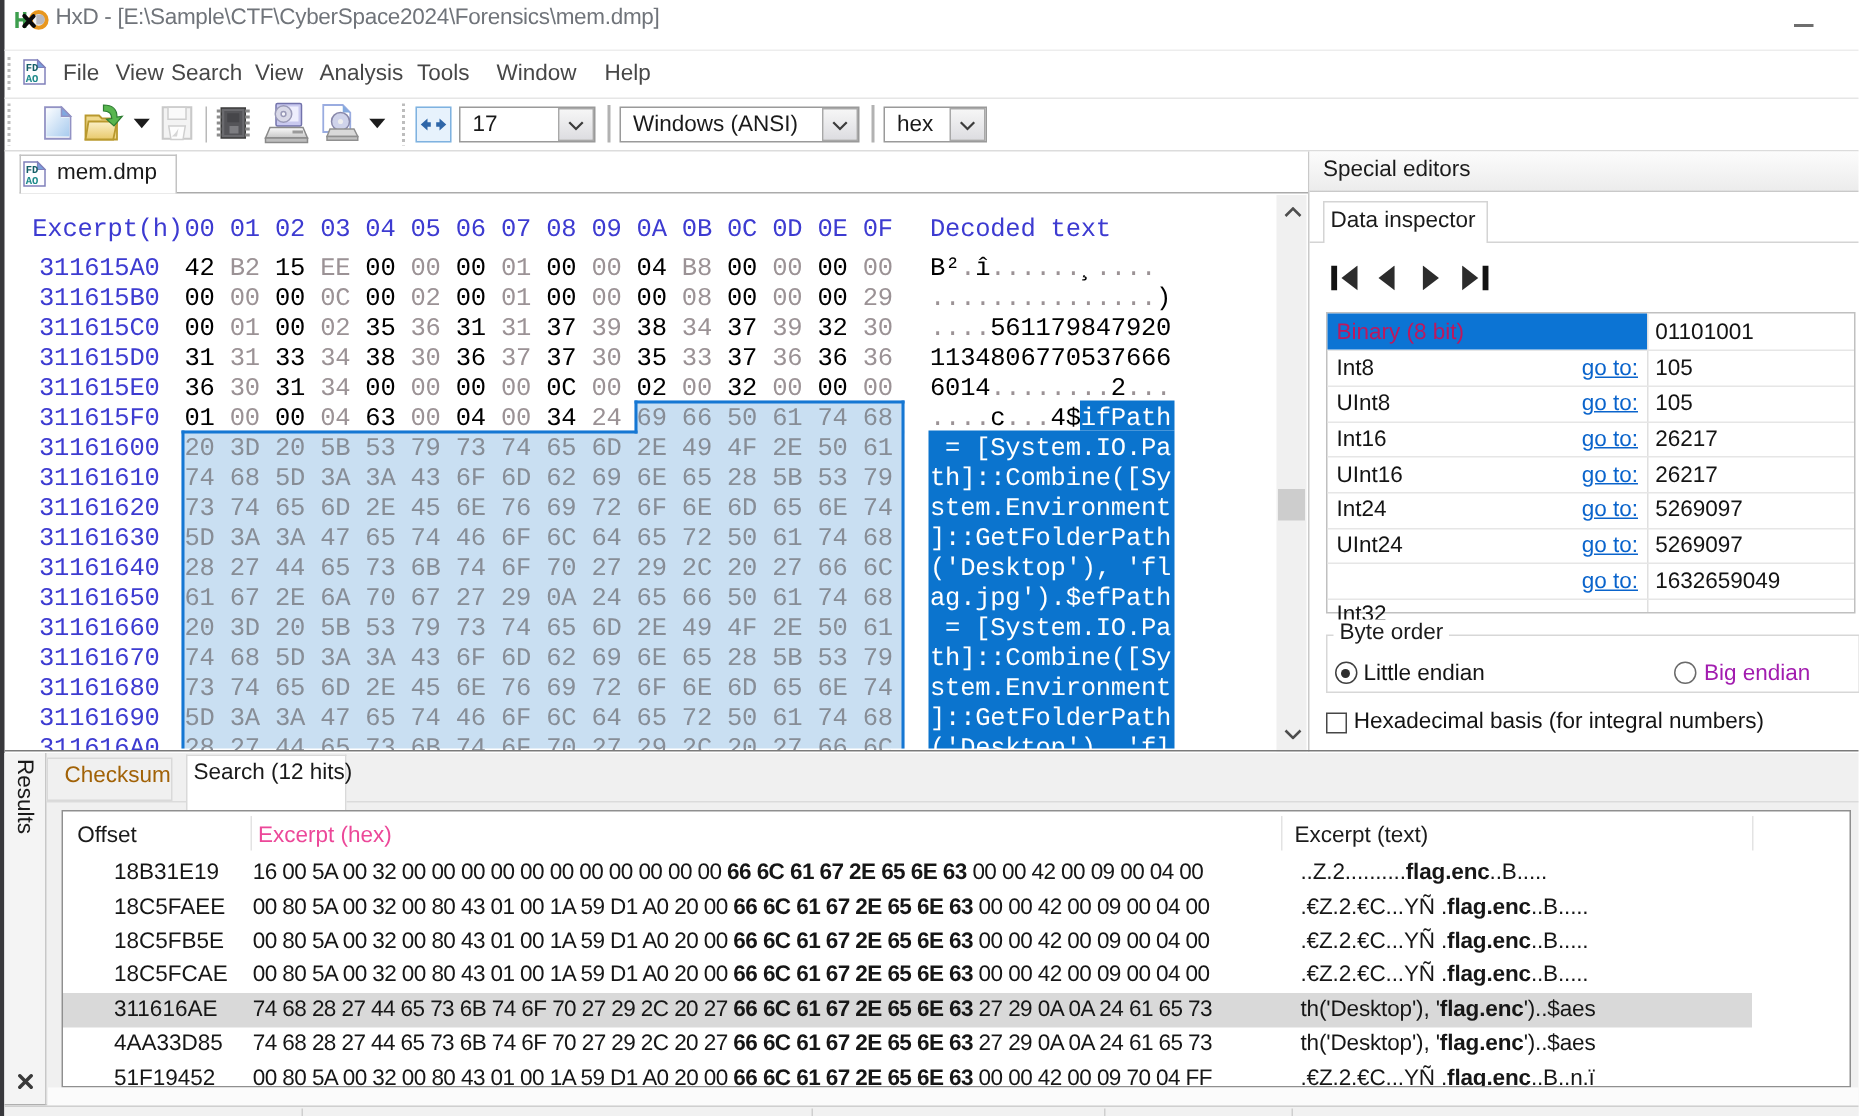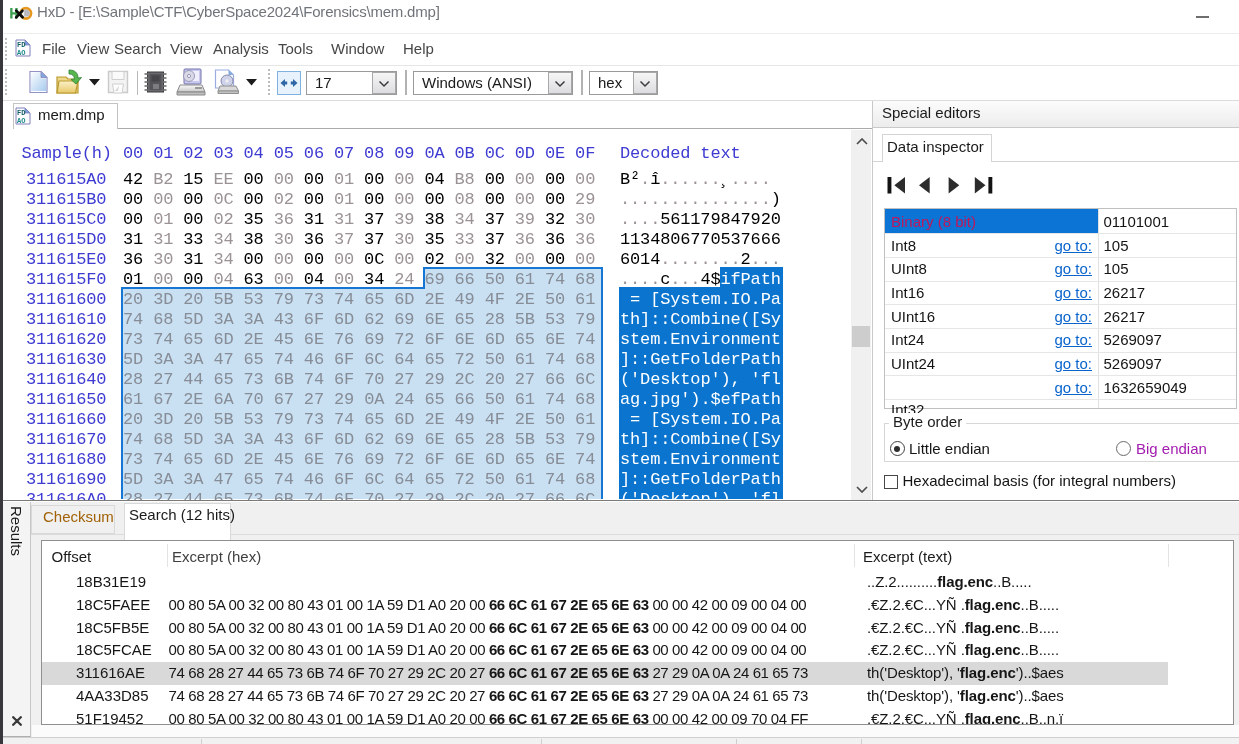--- a/index.html
+++ b/index.html
@@ -176,21 +176,21 @@
 <div class="abs" style="left:120.5px;top:287px;width:482px;height:211.5px;background:#c9dff2"></div>
 <div class="abs" style="left:422.5px;top:266.5px;width:180px;height:2px;background:#1577d3"></div>
 <div class="abs" style="left:422.5px;top:266.5px;width:2px;height:22.5px;background:#1577d3"></div>
 <div class="abs" style="left:600.5px;top:266.5px;width:2px;height:232px;background:#1577d3"></div>
 <div class="abs" style="left:120.5px;top:287px;width:304px;height:2px;background:#1577d3"></div>
 <div class="abs" style="left:120.5px;top:287px;width:2px;height:211.5px;background:#1577d3"></div>
 <div class="abs" style="left:719.5px;top:266.5px;width:63px;height:20.5px;background:#0b74ce"></div>
 <div class="abs" style="left:618.5px;top:287px;width:164.5px;height:211.5px;background:#0b74ce"></div>
 <div class="abs" style="left:0;top:129.5px;width:850px;height:370px;overflow:hidden">
     <div style="position:absolute;left:0;top:-129.5px;width:850px;height:744px">
-      <div class="hr" style="top:144px"><span class="off" style="left:21.5px">Sample(h)</span><span class="hx" style="color:#3d3bd1">00 01 02 03 04 05 06 07 08 09 0A 0B 0C 0D 0E 0F</span><span class="dec" style="color:#3d3bd1">Decoded text</span></div>
+      <div class="hr" style="top:144px"><span class="off" style="left:21.5px">Excerpt(h)</span><span class="hx" style="color:#3d3bd1">00 01 02 03 04 05 06 07 08 09 0A 0B 0C 0D 0E 0F</span><span class="dec" style="color:#3d3bd1">Decoded text</span></div>
 <div class="hr" style="top:169.5px"><span class="off">311615A0</span><span class="hx">42 <i>B2</i> 15 <i>EE</i> 00 <i>00</i> 00 <i>01</i> 00 <i>00</i> 04 <i>B8</i> 00 <i>00</i> 00 <i>00</i></span><span class="dec">B²<i>.</i>î<i>.</i><i>.</i><i>.</i><i>.</i><i>.</i><i>.</i>¸<i>.</i><i>.</i><i>.</i><i>.</i></span></div>
 <div class="hr" style="top:189.5px"><span class="off">311615B0</span><span class="hx">00 <i>00</i> 00 <i>0C</i> 00 <i>02</i> 00 <i>01</i> 00 <i>00</i> 00 <i>08</i> 00 <i>00</i> 00 <i>29</i></span><span class="dec"><i>.</i><i>.</i><i>.</i><i>.</i><i>.</i><i>.</i><i>.</i><i>.</i><i>.</i><i>.</i><i>.</i><i>.</i><i>.</i><i>.</i><i>.</i>)</span></div>
 <div class="hr" style="top:209.5px"><span class="off">311615C0</span><span class="hx">00 <i>01</i> 00 <i>02</i> 35 <i>36</i> 31 <i>31</i> 37 <i>39</i> 38 <i>34</i> 37 <i>39</i> 32 <i>30</i></span><span class="dec"><i>.</i><i>.</i><i>.</i><i>.</i>561179847920</span></div>
 <div class="hr" style="top:229.5px"><span class="off">311615D0</span><span class="hx">31 <i>31</i> 33 <i>34</i> 38 <i>30</i> 36 <i>37</i> 37 <i>30</i> 35 <i>33</i> 37 <i>36</i> 36 <i>36</i></span><span class="dec">1134806770537666</span></div>
 <div class="hr" style="top:249.5px"><span class="off">311615E0</span><span class="hx">36 <i>30</i> 31 <i>34</i> 00 <i>00</i> 00 <i>00</i> 0C <i>00</i> 02 <i>00</i> 32 <i>00</i> 00 <i>00</i></span><span class="dec">6014<i>.</i><i>.</i><i>.</i><i>.</i><i>.</i><i>.</i><i>.</i><i>.</i>2<i>.</i><i>.</i><i>.</i></span></div>
 <div class="hr" style="top:269.5px"><span class="off">311615F0</span><span class="hx">01 <i>00</i> 00 <i>04</i> 63 <i>00</i> 04 <i>00</i> 34 <i>24</i> <u>69</u> <u>66</u> <u>50</u> <u>61</u> <u>74</u> <u>68</u></span><span class="dec"><i>.</i><i>.</i><i>.</i><i>.</i>c<i>.</i><i>.</i><i>.</i>4$<u>i</u><u>f</u><u>P</u><u>a</u><u>t</u><u>h</u></span></div>
 <div class="hr" style="top:289.5px"><span class="off">31161600</span><span class="hx"><u>20</u> <u>3D</u> <u>20</u> <u>5B</u> <u>53</u> <u>79</u> <u>73</u> <u>74</u> <u>65</u> <u>6D</u> <u>2E</u> <u>49</u> <u>4F</u> <u>2E</u> <u>50</u> <u>61</u></span><span class="dec"><u> </u><u>=</u><u> </u><u>[</u><u>S</u><u>y</u><u>s</u><u>t</u><u>e</u><u>m</u><u>.</u><u>I</u><u>O</u><u>.</u><u>P</u><u>a</u></span></div>
 <div class="hr" style="top:309.5px"><span class="off">31161610</span><span class="hx"><u>74</u> <u>68</u> <u>5D</u> <u>3A</u> <u>3A</u> <u>43</u> <u>6F</u> <u>6D</u> <u>62</u> <u>69</u> <u>6E</u> <u>65</u> <u>28</u> <u>5B</u> <u>53</u> <u>79</u></span><span class="dec"><u>t</u><u>h</u><u>]</u><u>:</u><u>:</u><u>C</u><u>o</u><u>m</u><u>b</u><u>i</u><u>n</u><u>e</u><u>(</u><u>[</u><u>S</u><u>y</u></span></div>
 <div class="hr" style="top:329.5px"><span class="off">31161620</span><span class="hx"><u>73</u> <u>74</u> <u>65</u> <u>6D</u> <u>2E</u> <u>45</u> <u>6E</u> <u>76</u> <u>69</u> <u>72</u> <u>6F</u> <u>6E</u> <u>6D</u> <u>65</u> <u>6E</u> <u>74</u></span><span class="dec"><u>s</u><u>t</u><u>e</u><u>m</u><u>.</u><u>E</u><u>n</u><u>v</u><u>i</u><u>r</u><u>o</u><u>n</u><u>m</u><u>e</u><u>n</u><u>t</u></span></div>
 <div class="hr" style="top:349.5px"><span class="off">31161630</span><span class="hx"><u>5D</u> <u>3A</u> <u>3A</u> <u>47</u> <u>65</u> <u>74</u> <u>46</u> <u>6F</u> <u>6C</u> <u>64</u> <u>65</u> <u>72</u> <u>50</u> <u>61</u> <u>74</u> <u>68</u></span><span class="dec"><u>]</u><u>:</u><u>:</u><u>G</u><u>e</u><u>t</u><u>F</u><u>o</u><u>l</u><u>d</u><u>e</u><u>r</u><u>P</u><u>a</u><u>t</u><u>h</u></span></div>
@@ -278,25 +278,25 @@
 <div class="abs" style="left:30.5px;top:533.5px;width:1208px;height:1px;background:#dbdbdb"></div>
 <div class="abs" style="left:30.5px;top:505px;width:84px;height:28.5px;background:#f0f0f0;border:1px solid #d9d9d9"></div>
 <div class="abs" style="left:43px;top:508px;font-size:15px;color:#a16207">Checksum</div>
 <div class="abs" style="left:124px;top:502.5px;width:106.5px;height:37.5px;background:#fff;border:1px solid #d9d9d9;border-bottom:none"></div>
 <div class="abs" style="left:129px;top:505.5px;font-size:15px;color:#1a1a1a">Search (12 hits)</div>
 <div class="abs" style="left:41px;top:540px;width:1192.5px;height:184.5px;background:#fff;border:1px solid #8f8f8f"></div>
 <div class="abs" style="left:167px;top:544px;width:1px;height:23px;background:#e3e3e3"></div>
 <div class="abs" style="left:854px;top:544px;width:1px;height:23px;background:#e3e3e3"></div>
 <div class="abs" style="left:1168px;top:544px;width:1px;height:23px;background:#e3e3e3"></div>
 <div class="abs" style="left:51.5px;top:548px;font-size:15px;color:#1b1b1b">Offset</div>
-<div class="abs" style="left:172px;top:548px;font-size:15px;color:#404040">Excerpt (hex)</div>
+<div class="abs" style="left:172px;top:548px;font-size:15px;color:#ec4899">Excerpt (hex)</div>
 <div class="abs" style="left:863px;top:548px;font-size:15px;color:#1b1b1b">Excerpt (text)</div>
 <div class="abs" style="left:0;top:542px;width:1232px;height:181.5px;overflow:hidden">
     <div style="position:absolute;left:0;top:-542px;width:1232px;height:744px">
-      <div class="rr" style="top:571.0px"><span class="ro">18B31E19</span><span class="rt">..Z.2..........<b>flag.enc</b>..B.....</span></div>
+      <div class="rr" style="top:571.0px"><span class="ro">18B31E19</span><span class="rh">16 00 5A 00 32 00 00 00 00 00 00 00 00 00 00 00 <b>66 6C 61 67 2E 65 6E 63</b> 00 00 42 00 09 00 04 00</span><span class="rt">..Z.2..........<b>flag.enc</b>..B.....</span></div>
 <div class="rr" style="top:593.8px"><span class="ro">18C5FAEE</span><span class="rh">00 80 5A 00 32 00 80 43 01 00 1A 59 D1 A0 20 00 <b>66 6C 61 67 2E 65 6E 63</b> 00 00 42 00 09 00 04 00</span><span class="rt">.€Z.2.€C...YÑ .<b>flag.enc</b>..B.....</span></div>
 <div class="rr" style="top:616.6px"><span class="ro">18C5FB5E</span><span class="rh">00 80 5A 00 32 00 80 43 01 00 1A 59 D1 A0 20 00 <b>66 6C 61 67 2E 65 6E 63</b> 00 00 42 00 09 00 04 00</span><span class="rt">.€Z.2.€C...YÑ .<b>flag.enc</b>..B.....</span></div>
 <div class="rr" style="top:639.4px"><span class="ro">18C5FCAE</span><span class="rh">00 80 5A 00 32 00 80 43 01 00 1A 59 D1 A0 20 00 <b>66 6C 61 67 2E 65 6E 63</b> 00 00 42 00 09 00 04 00</span><span class="rt">.€Z.2.€C...YÑ .<b>flag.enc</b>..B.....</span></div>
 <div class="rr sel" style="top:662.2px"><span class="ro">311616AE</span><span class="rh">74 68 28 27 44 65 73 6B 74 6F 70 27 29 2C 20 27 <b>66 6C 61 67 2E 65 6E 63</b> 27 29 0A 0A 24 61 65 73</span><span class="rt">th('Desktop'), '<b>flag.enc</b>')..$aes</span></div>
 <div class="rr" style="top:685.0px"><span class="ro">4AA33D85</span><span class="rh">74 68 28 27 44 65 73 6B 74 6F 70 27 29 2C 20 27 <b>66 6C 61 67 2E 65 6E 63</b> 27 29 0A 0A 24 61 65 73</span><span class="rt">th('Desktop'), '<b>flag.enc</b>')..$aes</span></div>
 <div class="rr" style="top:707.8px"><span class="ro">51F19452</span><span class="rh">00 80 5A 00 32 00 80 43 01 00 1A 59 D1 A0 20 00 <b>66 6C 61 67 2E 65 6E 63</b> 00 00 42 00 09 70 04 FF</span><span class="rt">.€Z.2.€C...YÑ .<b>flag.enc</b>..B..n.ï</span></div>
     </div>
   </div>
 <div class="abs" style="left:31.5px;top:724.5px;width:1207.5px;height:12.5px;background:#fbfbfb"></div>
 <div class="abs" style="left:2.5px;top:737px;width:1236.5px;height:7px;background:#f1f1f1;border-top:1px solid #cfcfcf"></div>

